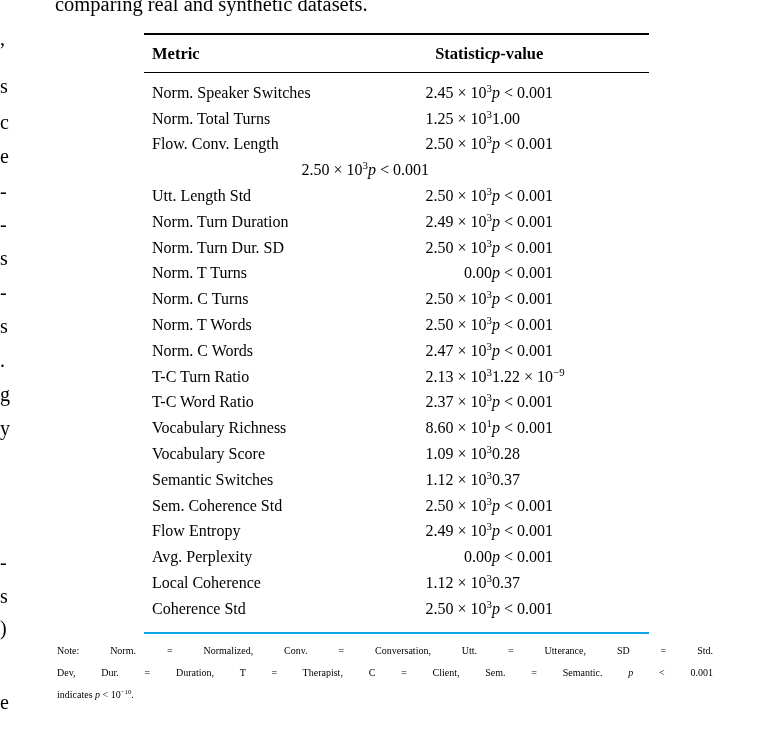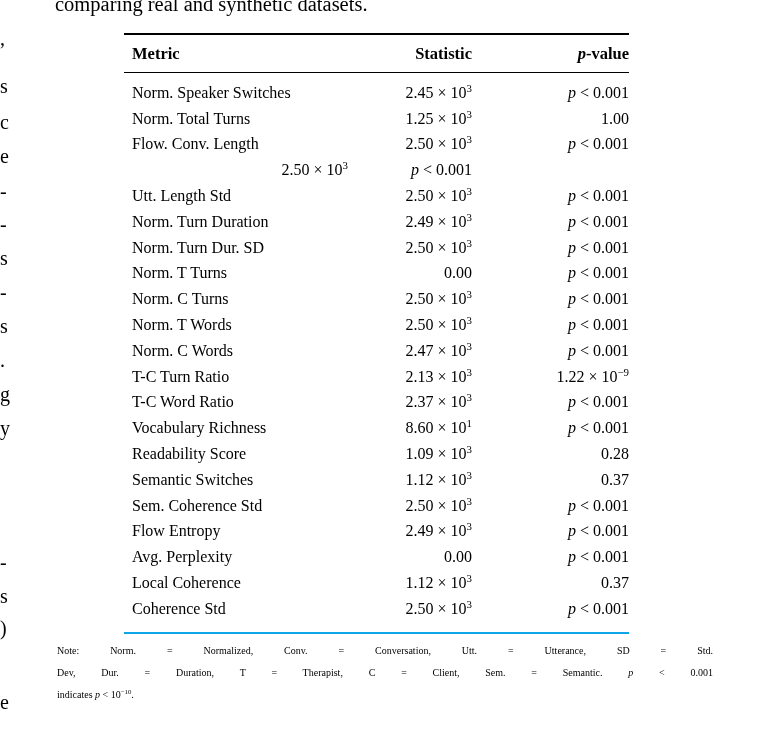--- a/index.html
+++ b/index.html
@@ -5,30 +5,30 @@
   html,body{margin:0;padding:0;background:#fff;}
   .page{
     position:relative;width:768px;height:738px;background:#ffffff;overflow:hidden;
     font-family:"Liberation Serif","DejaVu Serif",serif;color:#000;
   }
   
   .frag{position:absolute;left:0px;font-size:20px;line-height:20px;white-space:pre;}
   
   .caption{position:absolute;left:55px;top:-7px;font-size:20.5px;white-space:nowrap;}
   
-  .tablock{position:absolute;left:124px;top:33px;width:505px;}
+  .tablock{position:absolute;left:144px;top:33px;width:505px;}
   .thead{
     display:grid;grid-template-columns:224px 124px 1fr;height:37px;align-items:center;
     font-weight:bold;font-size:16.5px;border-top:2px solid #000;border-bottom:1.4px solid #000;
   }
   .tbody{padding:7px 0 10px 0;border-bottom:2px solid #0ea5e9;}
   .trow{display:grid;grid-template-columns:224px 124px 1fr;height:25.8px;align-items:center;font-size:16px;}
   .c-metric{padding-left:8px;text-align:left;}
   .c-stat{text-align:right;}
-  .c-pval{text-align:right;}
+  .c-pval{text-align:left;}
   sup{font-size:68%;line-height:0;}
   
   .note{position:absolute;left:57px;top:640px;width:656px;font-size:10px;line-height:22px;}
   .note-line.just{text-align:justify;text-align-last:justify;}
 </style>
 </head>
 <body>
 
 <div class="page">
 
@@ -123,21 +123,21 @@
           <div class="c-metric">T-C Word Ratio</div>
           <div class="c-stat">2.37 × 10<sup>3</sup></div>
           <div class="c-pval"><i>p</i> &lt; 0.001</div>
         </div>
         <div class="trow">
           <div class="c-metric">Vocabulary Richness</div>
           <div class="c-stat">8.60 × 10<sup>1</sup></div>
           <div class="c-pval"><i>p</i> &lt; 0.001</div>
         </div>
         <div class="trow">
-          <div class="c-metric">Readability Score</div>
+          <div class="c-metric">Vocabulary Score</div>
           <div class="c-stat">1.09 × 10<sup>3</sup></div>
           <div class="c-pval">0.28</div>
         </div>
         <div class="trow">
           <div class="c-metric">Semantic Switches</div>
           <div class="c-stat">1.12 × 10<sup>3</sup></div>
           <div class="c-pval">0.37</div>
         </div>
         <div class="trow">
           <div class="c-metric">Sem. Coherence Std</div>

